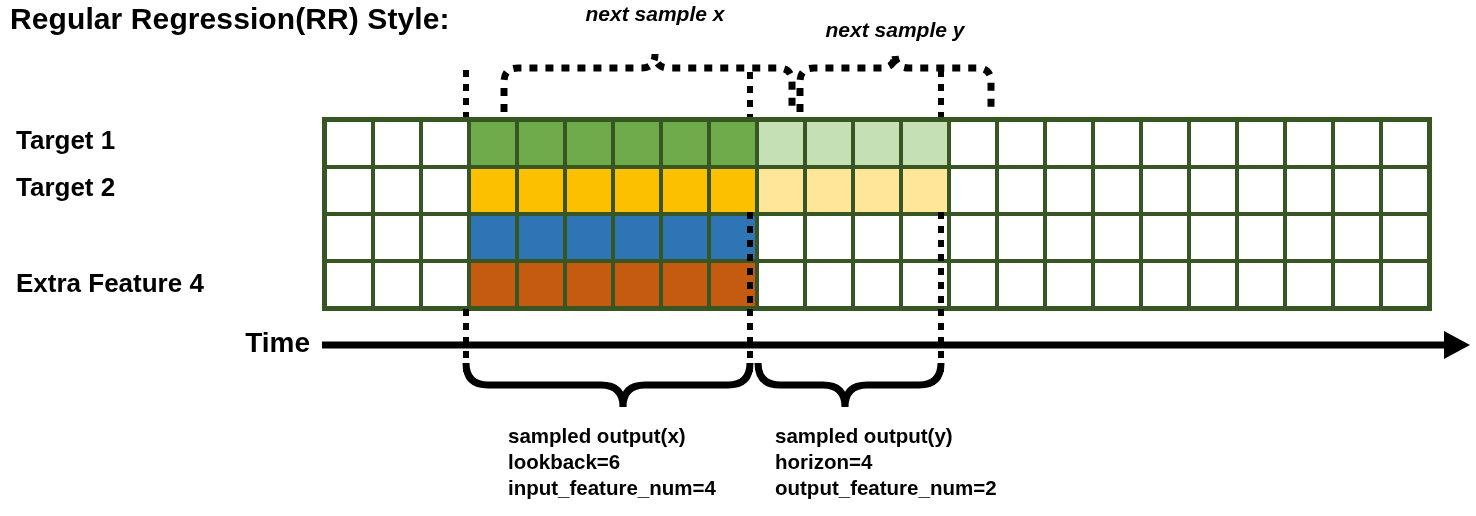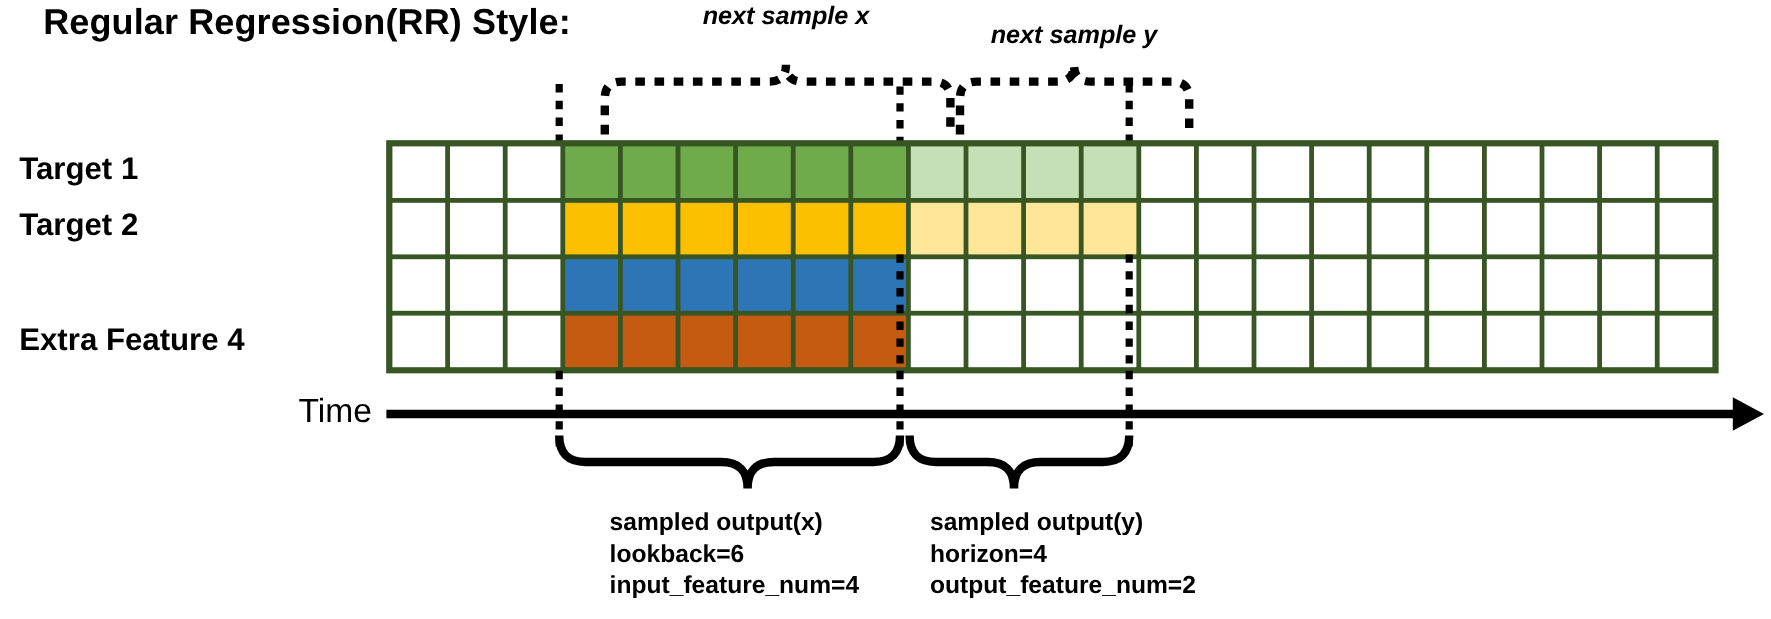--- a/index.html
+++ b/index.html
@@ -8,21 +8,20 @@
     font-family:"Liberation Sans","DejaVu Sans",sans-serif;
     color:#000;
   }
   #stage{position:absolute;left:0;top:0;width:1476px;height:516px;}
 
   
   .title{
     position:absolute;left:10px;top:2px;
     font-size:30px;font-weight:700;letter-spacing:.1px;
     white-space:nowrap;
-    margin-left:26px;
   }
 
   
   .row-label{
     position:absolute;right:0;width:300px;
     font-size:26px;font-weight:700;white-space:nowrap;
     line-height:47px;height:47px;
   }
   .labels-col{position:absolute;left:10px;top:117px;width:306px;height:192px;}
 
@@ -32,21 +31,21 @@
     border:5px solid #375623;background:#375623;
     display:grid;grid-auto-flow:row;gap:4px;
     padding:0;box-sizing:content-box;
   }
   .grid-row{display:grid;gap:4px;}
   .cell{background:#ffffff;height:43px;}
 
   
   .time-label{
     position:absolute;left:0px;top:327px;width:310px;text-align:right;
-    font-size:28px;font-weight:400;
+    font-size:28px;font-weight:700;
   }
 
   
   .ovl{position:absolute;left:0;top:0;width:1476px;height:516px;pointer-events:none;}
 
   
   .brace-label{
     position:absolute;font-size:21px;font-weight:700;font-style:italic;
     white-space:nowrap;text-align:center;
   }

